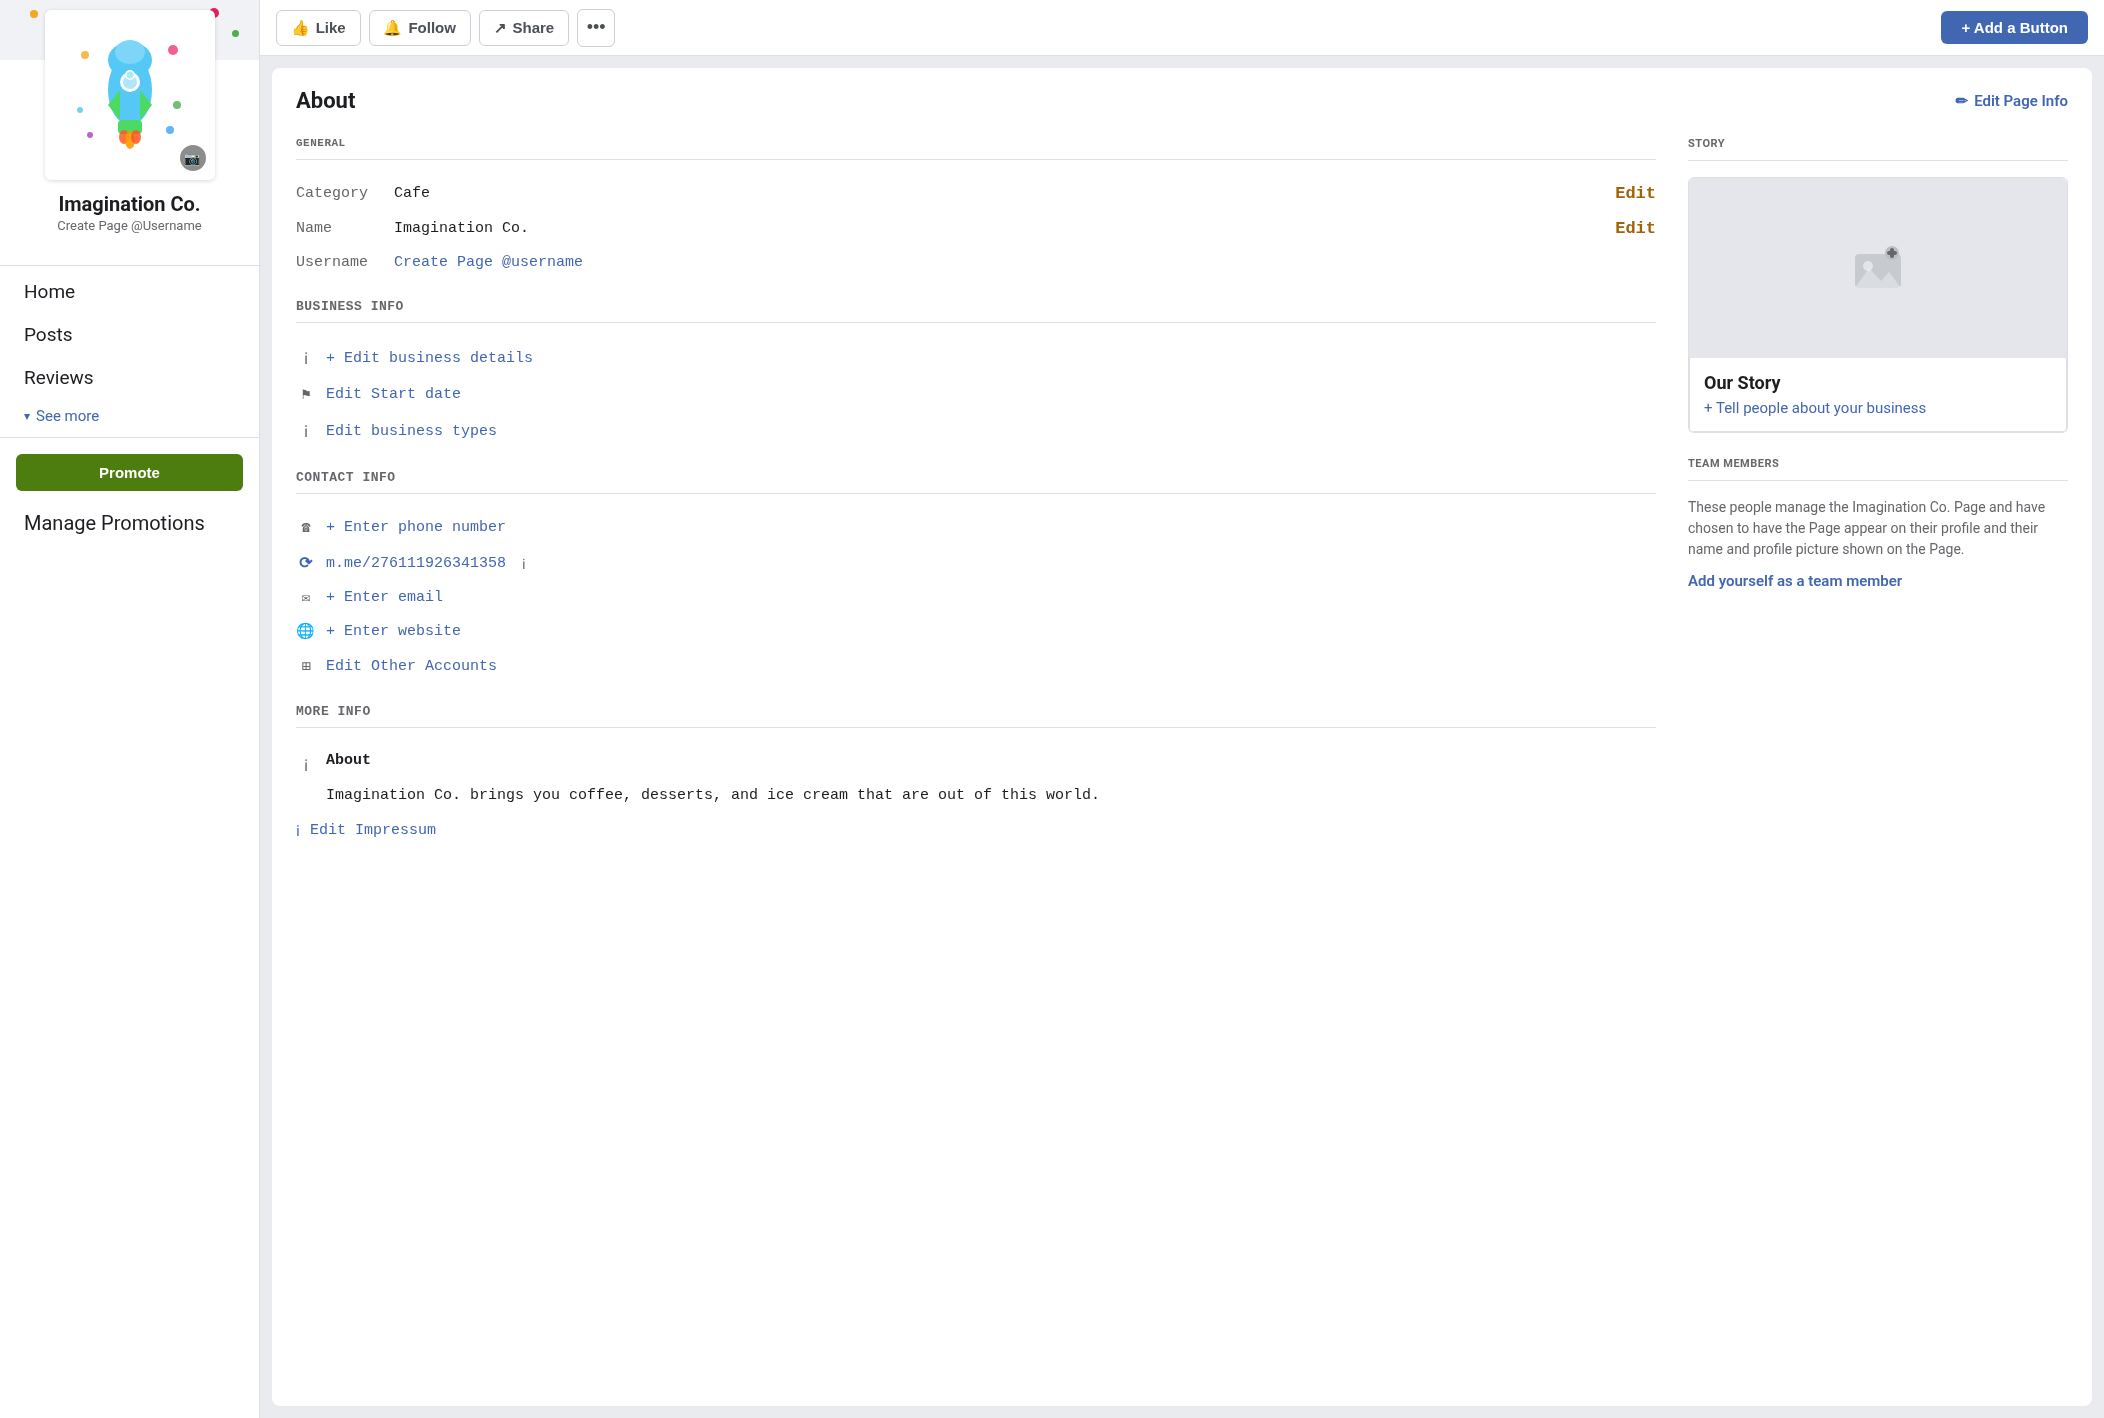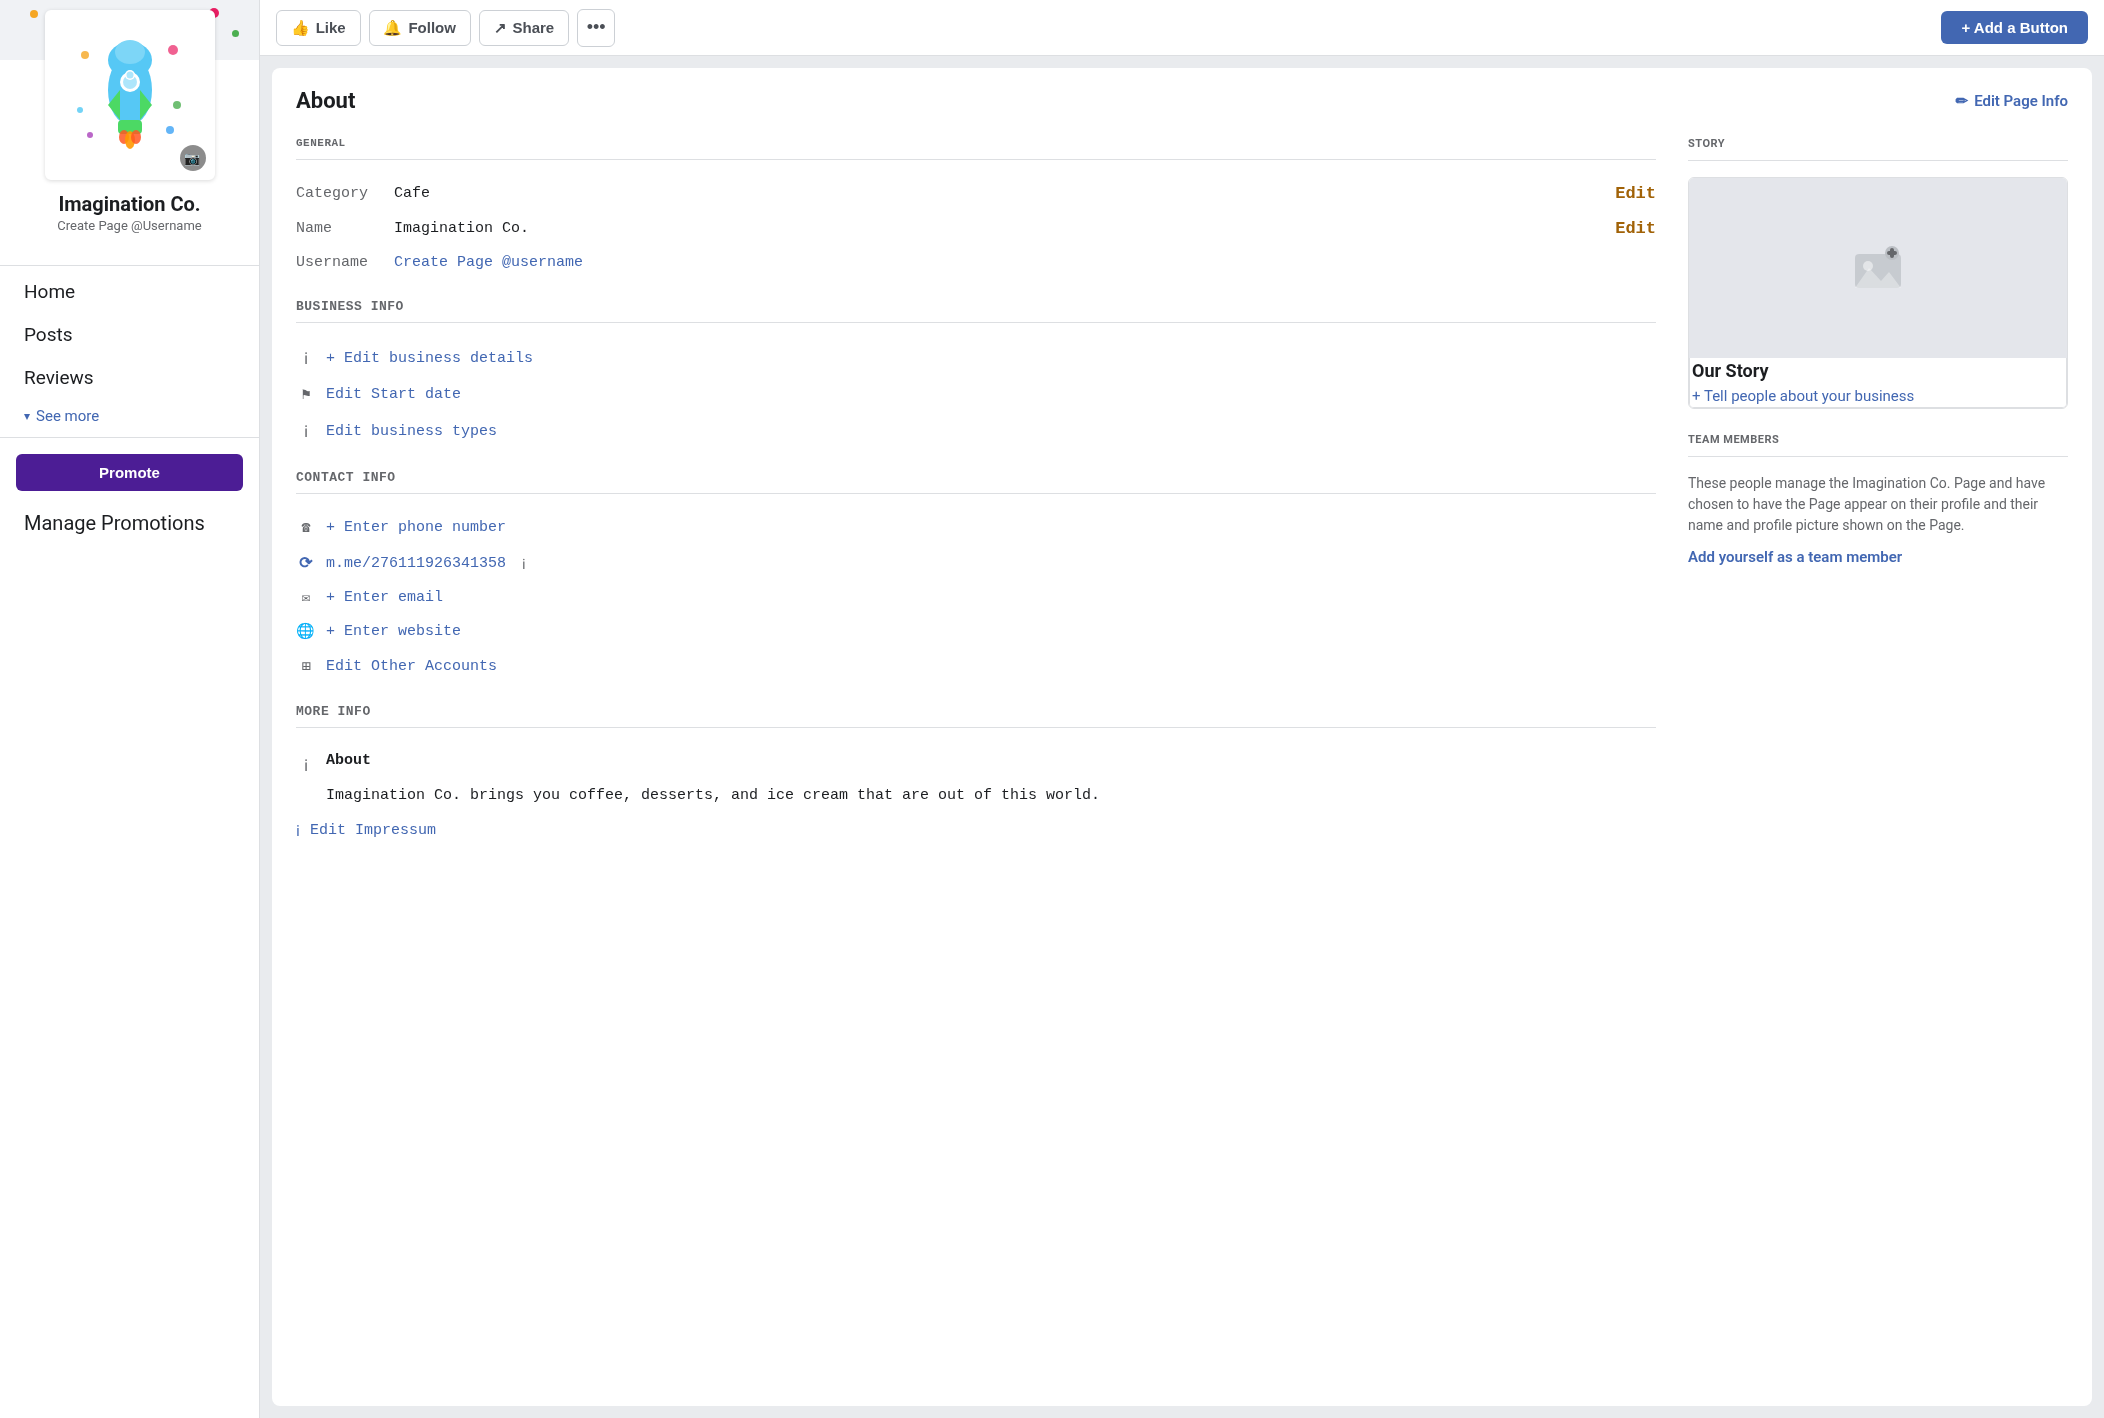--- a/index.html
+++ b/index.html
@@ -85,21 +85,21 @@
       color: #4267b2;
       cursor: pointer;
       display: flex;
       align-items: center;
       gap: 6px;
       margin: 0 8px;
     }
 
     .sidebar-promote-btn {
       margin: 12px 16px;
-      background: #4c1d95;
+      background: #4d7c0f;
       color: white;
       border: none;
       border-radius: 6px;
       padding: 10px 16px;
       font-size: 15px;
       font-weight: 600;
       cursor: pointer;
       text-align: center;
     }
 
@@ -379,21 +379,21 @@
       align-items: center;
       justify-content: center;
       color: #65676b;
       font-size: 32px;
     }
 
     .story-content {
       border: 1px solid #dddfe2;
       border-top: none;
       border-radius: 0 0 4px 4px;
-      padding: 2px;
+      padding: 14px;
     }
 
     .story-title {
       font-size: 18px;
       font-weight: 700;
       color: #1c1e21;
       margin-bottom: 6px;
     }
 
     .story-link {

